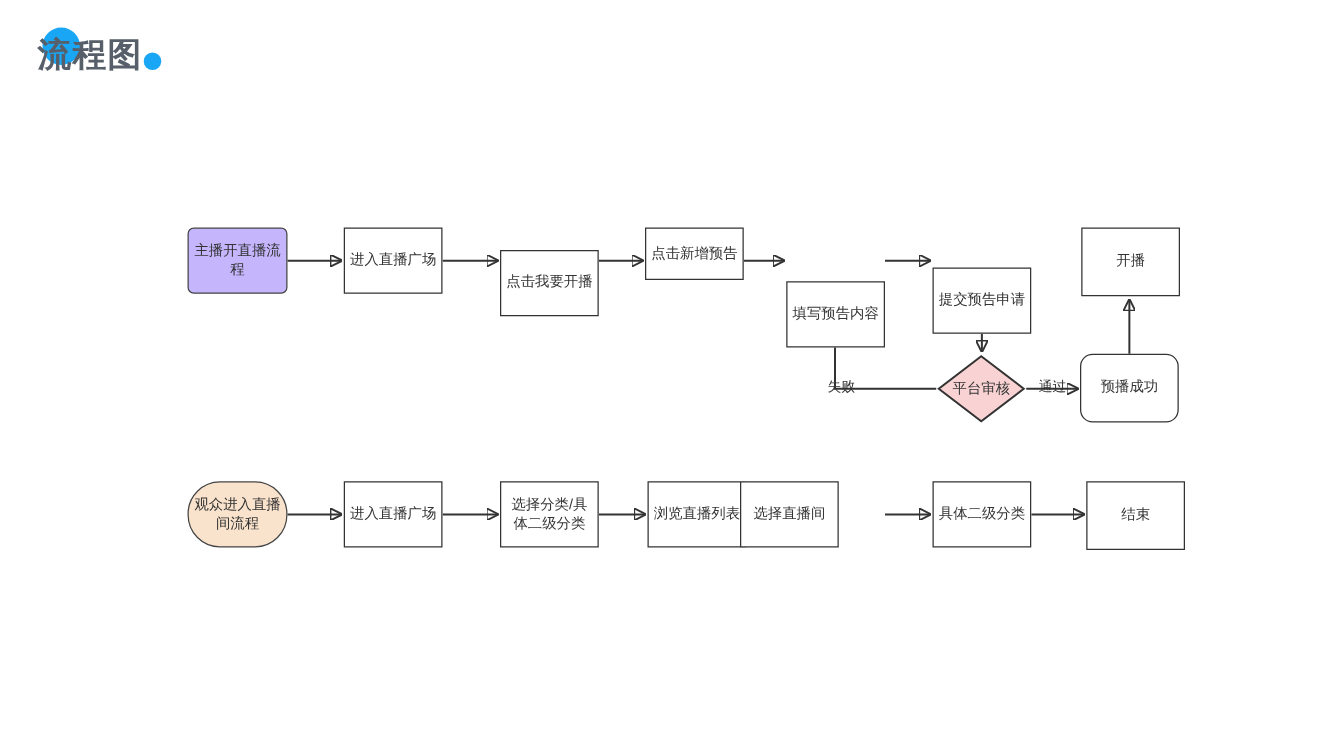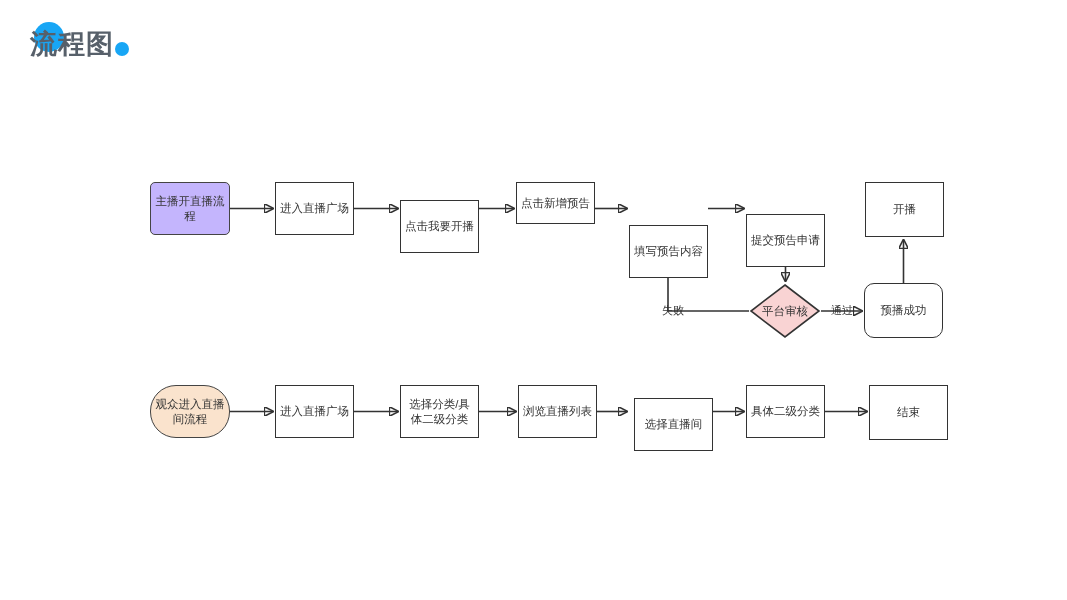--- a/index.html
+++ b/index.html
@@ -190,19 +190,19 @@
   <div class="edge-label" style="left:831px; top:304px;">通过</div>
 
   <div class="node rounded fill-orange" style="left:150px; top:385px; width:80px; height:53px;">观众进入直播间流程</div>
 
   <div class="node" style="left:275px; top:385px; width:79px; height:53px;">进入直播广场</div>
 
   <div class="node" style="left:400px; top:385px; width:79px; height:53px;">选择分类/具体二级分类</div>
 
   <div class="node" style="left:518px; top:385px; width:79px; height:53px;">浏览直播列表</div>
 
-  <div class="node" style="left:634px; top:385px; width:79px; height:53px;margin-top:13px;">选择直播间</div>
+  <div class="node" style="left:592px; top:385px; width:79px; height:53px;">选择直播间</div>
 
   <div class="node" style="left:746px; top:385px; width:79px; height:53px;">具体二级分类</div>
 
   <div class="node" style="left:869px; top:385px; width:79px; height:55px;">结束</div>
 
 </div>
 
 </body></html>

